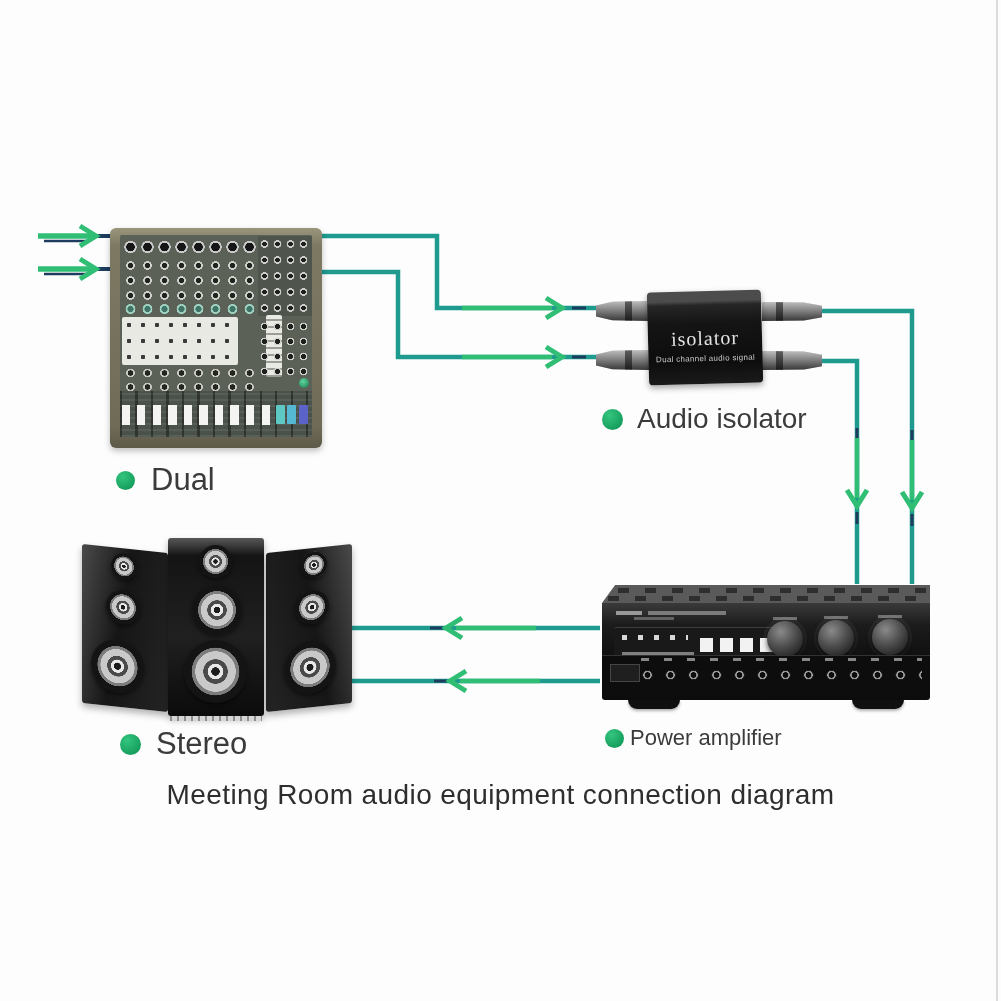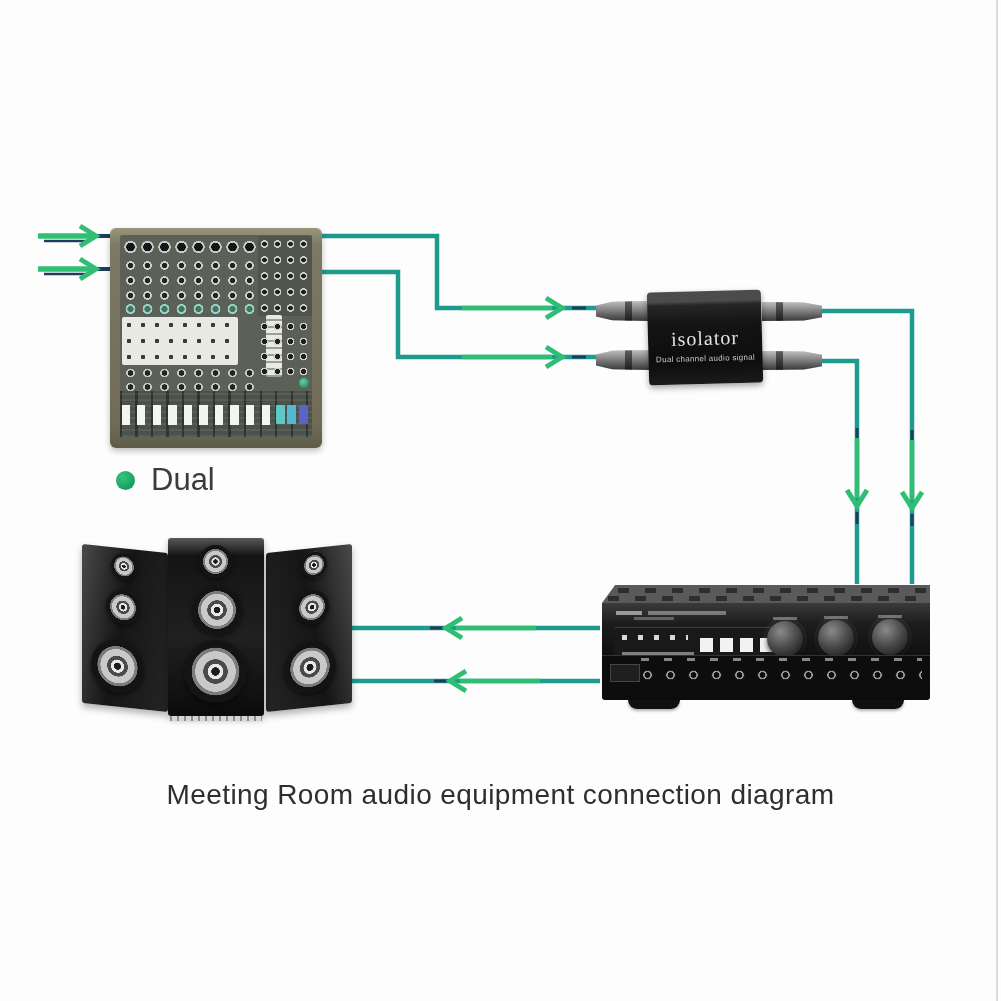--- a/index.html
+++ b/index.html
@@ -251,18 +251,30 @@
     <div class="drv" style="left:24px;top:47px;width:50px;height:50px;"></div>
     <div class="drv" style="left:16px;top:102px;width:63px;height:63px;"></div>
   </div>
   <div class="abs spk-base"></div>
 
   <div class="lbl" style="left:116px;top:462px;gap:16px;font-size:31px;">
     <span class="dot" style="width:19px;height:19px;"></span>
     <span>Dual</span>
   </div>
 
-
-
+  <div class="lbl" style="left:602px;top:403px;gap:14px;font-size:28px;">
+    <span class="dot" style="width:21px;height:21px;"></span>
+    <span>Audio isolator</span>
+  </div>
+
+  <div class="lbl" style="left:605px;top:725px;gap:6px;font-size:22px;">
+    <span class="dot" style="width:19px;height:19px;"></span>
+    <span>Power amplifier</span>
+  </div>
+
+  <div class="lbl" style="left:120px;top:726px;gap:15px;font-size:31px;">
+    <span class="dot" style="width:21px;height:21px;"></span>
+    <span>Stereo</span>
+  </div>
 
   <div class="title">Meeting Room audio equipment connection diagram</div>
 
 </div>
 
 </body></html>

